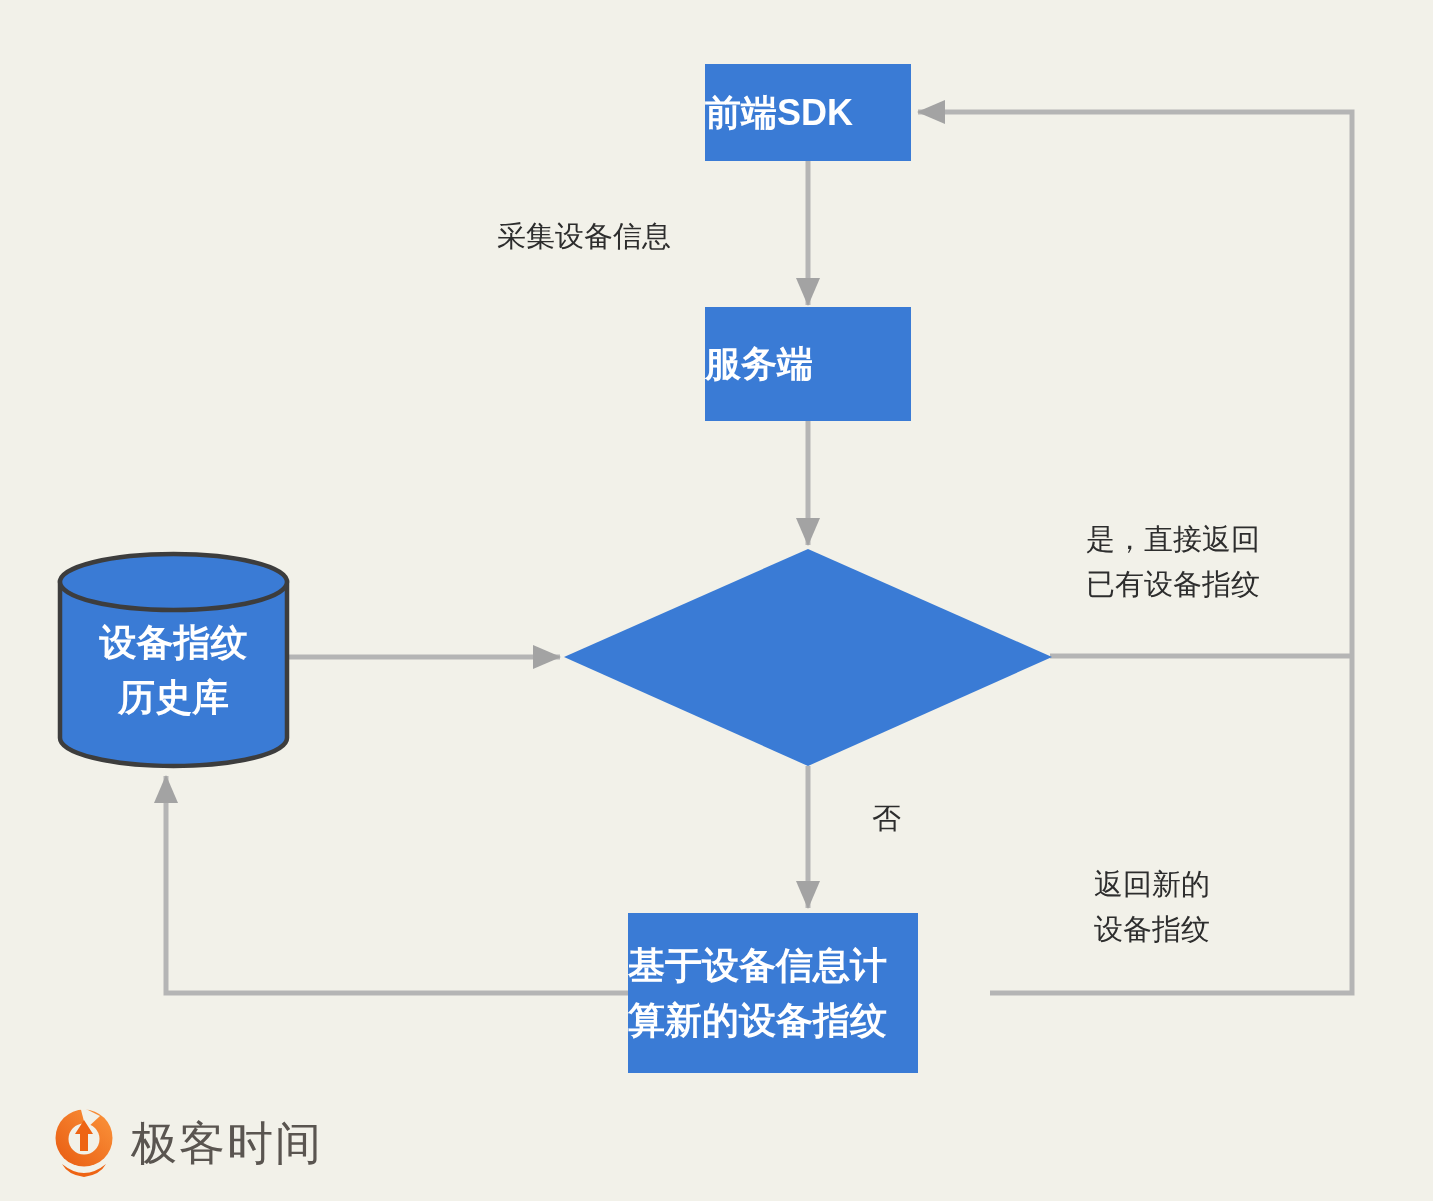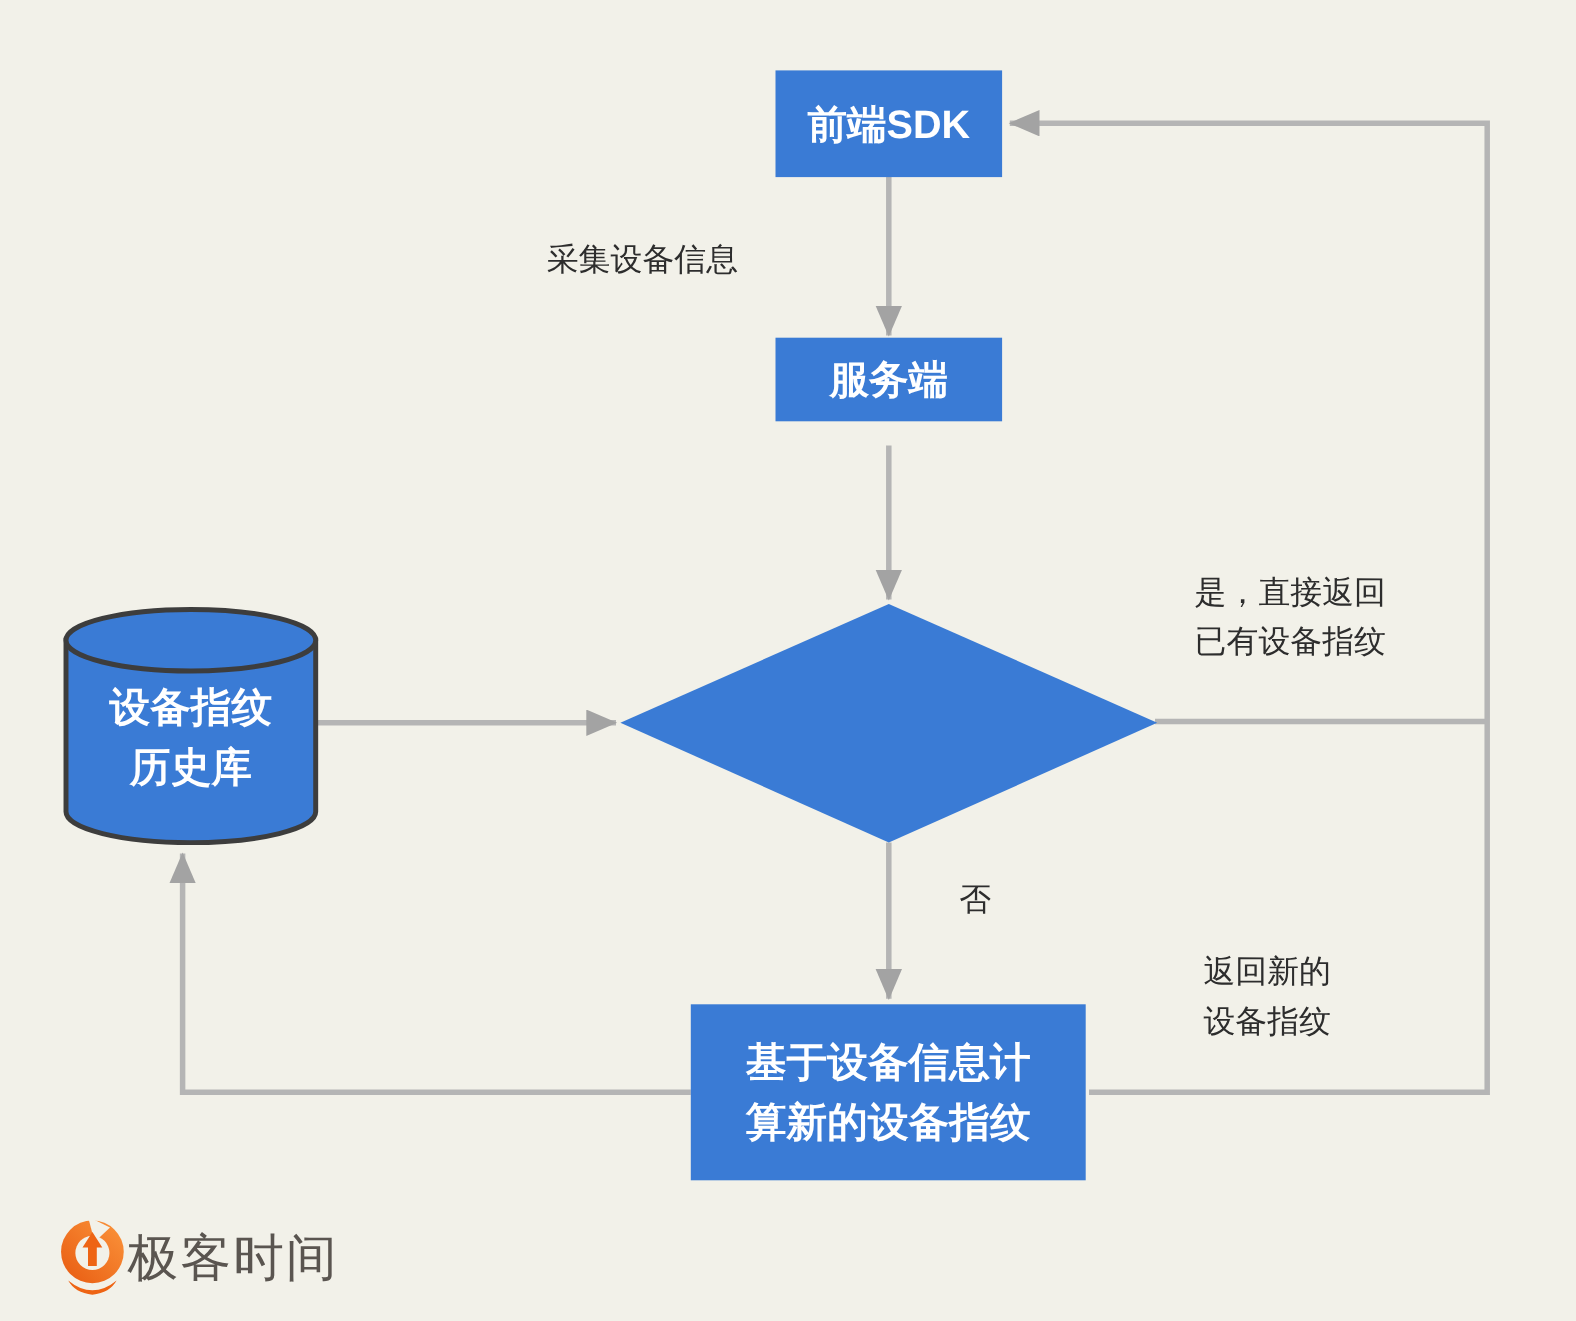--- a/index.html
+++ b/index.html
@@ -18,21 +18,20 @@
   #connector-layer {
     position: absolute;
     left: 0; top: 0;
     z-index: 1;
   }
   .node-box {
     position: absolute;
     background: #3a7bd5;
     display: flex;
     align-items: center;
-    justify-content: center;
     z-index: 2;
   }
   .node-label {
     color: #ffffff;
     font-weight: bold;
     text-align: center;
     white-space: pre-line;
     line-height: 1.5;
   }
   .shape-label {
@@ -46,37 +45,38 @@
   .edge-label {
     position: absolute;
     color: #2d2d2d;
     font-size: 29px;
     line-height: 1.55;
     white-space: pre-line;
     z-index: 2;
   }
   #label-frontend { left: 705px; top: 64px;  width: 206px; height: 97px; }
   #label-frontend .node-label { font-size: 36px; }
-  #label-server   { left: 705px; top: 307px; width: 206px; height: 76px; }
+  #label-server   { left: 705px; top: 307px; width: 206px; height: 114px; }
   #label-server   .node-label { font-size: 36px; }
-  #node-compute   { left: 628px; top: 913px; width: 359px; height: 160px; }
+  #node-compute   { left: 628px; top: 913px; width: 290px; height: 160px; }
   #node-compute   .node-label { font-size: 37px; }
   #decision-label { left: 616px; top: 586px; width: 384px; height: 144px; }
   #decision-label .node-label { font-size: 37px; }
   #database-label { left: 60px;  top: 596px; width: 227px; height: 148px; }
   #database-label .node-label { font-size: 37px; }
   #edge-label-collect    { left: 497px;  top: 214px; }
   #edge-label-yes        { left: 1086px; top: 517px; }
   #edge-label-no         { left: 872px;  top: 796px; }
   #edge-label-return-new { left: 1094px; top: 862px; font-family: Liberation Serif, serif; }
   #logo {
     position: absolute;
     left: 52px; top: 1108px;
     display: flex;
     align-items: center;
+    gap: 15px;
     z-index: 2;
   }
   #logo-text {
     color: #5a5550;
     font-size: 46px;
     letter-spacing: 2px;
     font-weight: 500;
   }
 </style>
 </head>

